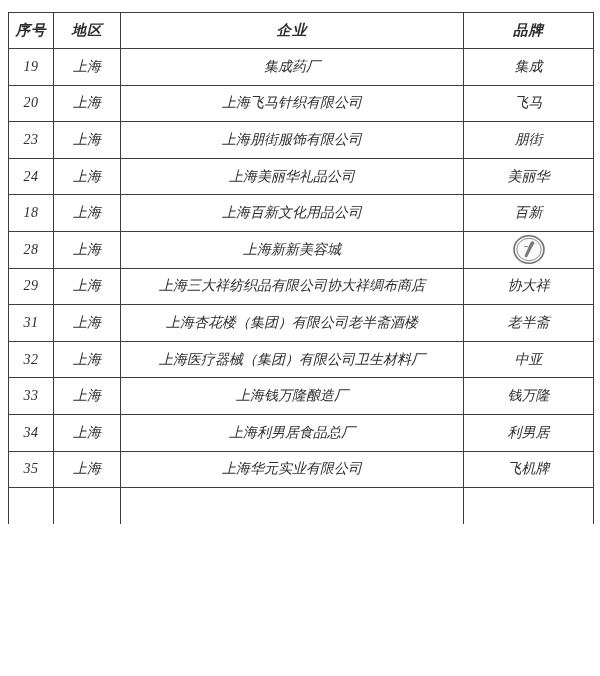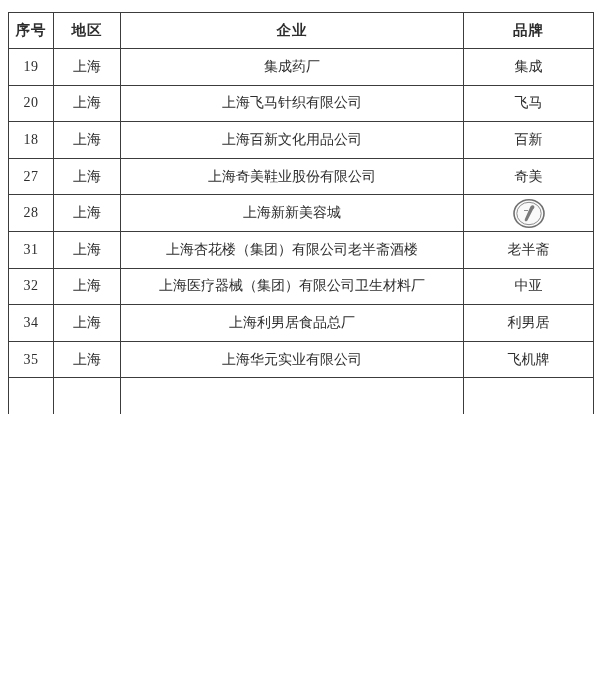--- a/index.html
+++ b/index.html
@@ -2,20 +2,21 @@
 <html><head>
 <meta charset="utf-8">
 <style>
   html,body{margin:0;padding:0;}
   .stage{
     position:relative;
     width:600px;height:676px;
     background:#ffffff;
     overflow:hidden;
     font-family:"Liberation Serif","DejaVu Serif",serif;
+    font-style:italic;
   }
   table.brands{
     position:absolute;
     left:8px;top:12px;
     width:585px;
     border-collapse:collapse;
     table-layout:fixed;
   }
   table.brands th,
   table.brands td{
@@ -69,57 +70,75 @@
           <td>集成药厂</td>
           <td>集成</td>
         </tr>
         <tr>
           <td class="seq-cell">20</td>
           <td>上海</td>
           <td>上海飞马针织有限公司</td>
           <td>飞马</td>
         </tr>
         <tr>
+          <td class="seq-cell">23</td>
+          <td>上海</td>
+          <td>上海朋街服饰有限公司</td>
+          <td>朋街</td>
+        </tr>
+        <tr>
+          <td class="seq-cell">24</td>
+          <td>上海</td>
+          <td>上海美丽华礼品公司</td>
+          <td>美丽华</td>
+        </tr>
+        <tr>
           <td class="seq-cell">18</td>
           <td>上海</td>
           <td>上海百新文化用品公司</td>
           <td>百新</td>
-        </tr>
-        <tr>
-          <td class="seq-cell">27</td>
-          <td>上海</td>
-          <td>上海奇美鞋业股份有限公司</td>
-          <td>奇美</td>
         </tr>
         <tr>
           <td class="seq-cell">28</td>
           <td>上海</td>
           <td>上海新新美容城</td>
           <td>
     <span class="logo-wrap">
       <svg width="34" height="31" viewBox="0 0 34 31" xmlns="http://www.w3.org/2000/svg">
         <ellipse cx="17" cy="15.5" rx="15" ry="13.8" fill="#fafafa" stroke="#6f6f6f" stroke-width="1.6"></ellipse>
         <ellipse cx="17" cy="15.5" rx="12.2" ry="11.2" fill="none" stroke="#8d8d8d" stroke-width="1"></ellipse>
         <path d="M21.5 7.5 C23 8.4 22.6 10.4 21 11.4 L15.8 21.8 C14.7 24.2 12.2 23.6 12.8 21.2 L18 9.4 C18.8 7.6 20.4 6.8 21.5 7.5 Z" fill="#7a7a7a"></path>
         <path d="M12 12.5 L16 12.5" stroke="#8d8d8d" stroke-width="1"></path>
       </svg>
     </span>
   </td>
         </tr>
         <tr>
+          <td class="seq-cell">29</td>
+          <td>上海</td>
+          <td>上海三大祥纺织品有限公司协大祥绸布商店</td>
+          <td>协大祥</td>
+        </tr>
+        <tr>
           <td class="seq-cell">31</td>
           <td>上海</td>
           <td>上海杏花楼（集团）有限公司老半斋酒楼</td>
           <td>老半斋</td>
         </tr>
         <tr>
           <td class="seq-cell">32</td>
           <td>上海</td>
           <td>上海医疗器械（集团）有限公司卫生材料厂</td>
           <td>中亚</td>
+        </tr>
+        <tr>
+          <td class="seq-cell">33</td>
+          <td>上海</td>
+          <td>上海钱万隆酿造厂</td>
+          <td>钱万隆</td>
         </tr>
         <tr>
           <td class="seq-cell">34</td>
           <td>上海</td>
           <td>上海利男居食品总厂</td>
           <td>利男居</td>
         </tr>
         <tr>
           <td class="seq-cell">35</td>
           <td>上海</td>

